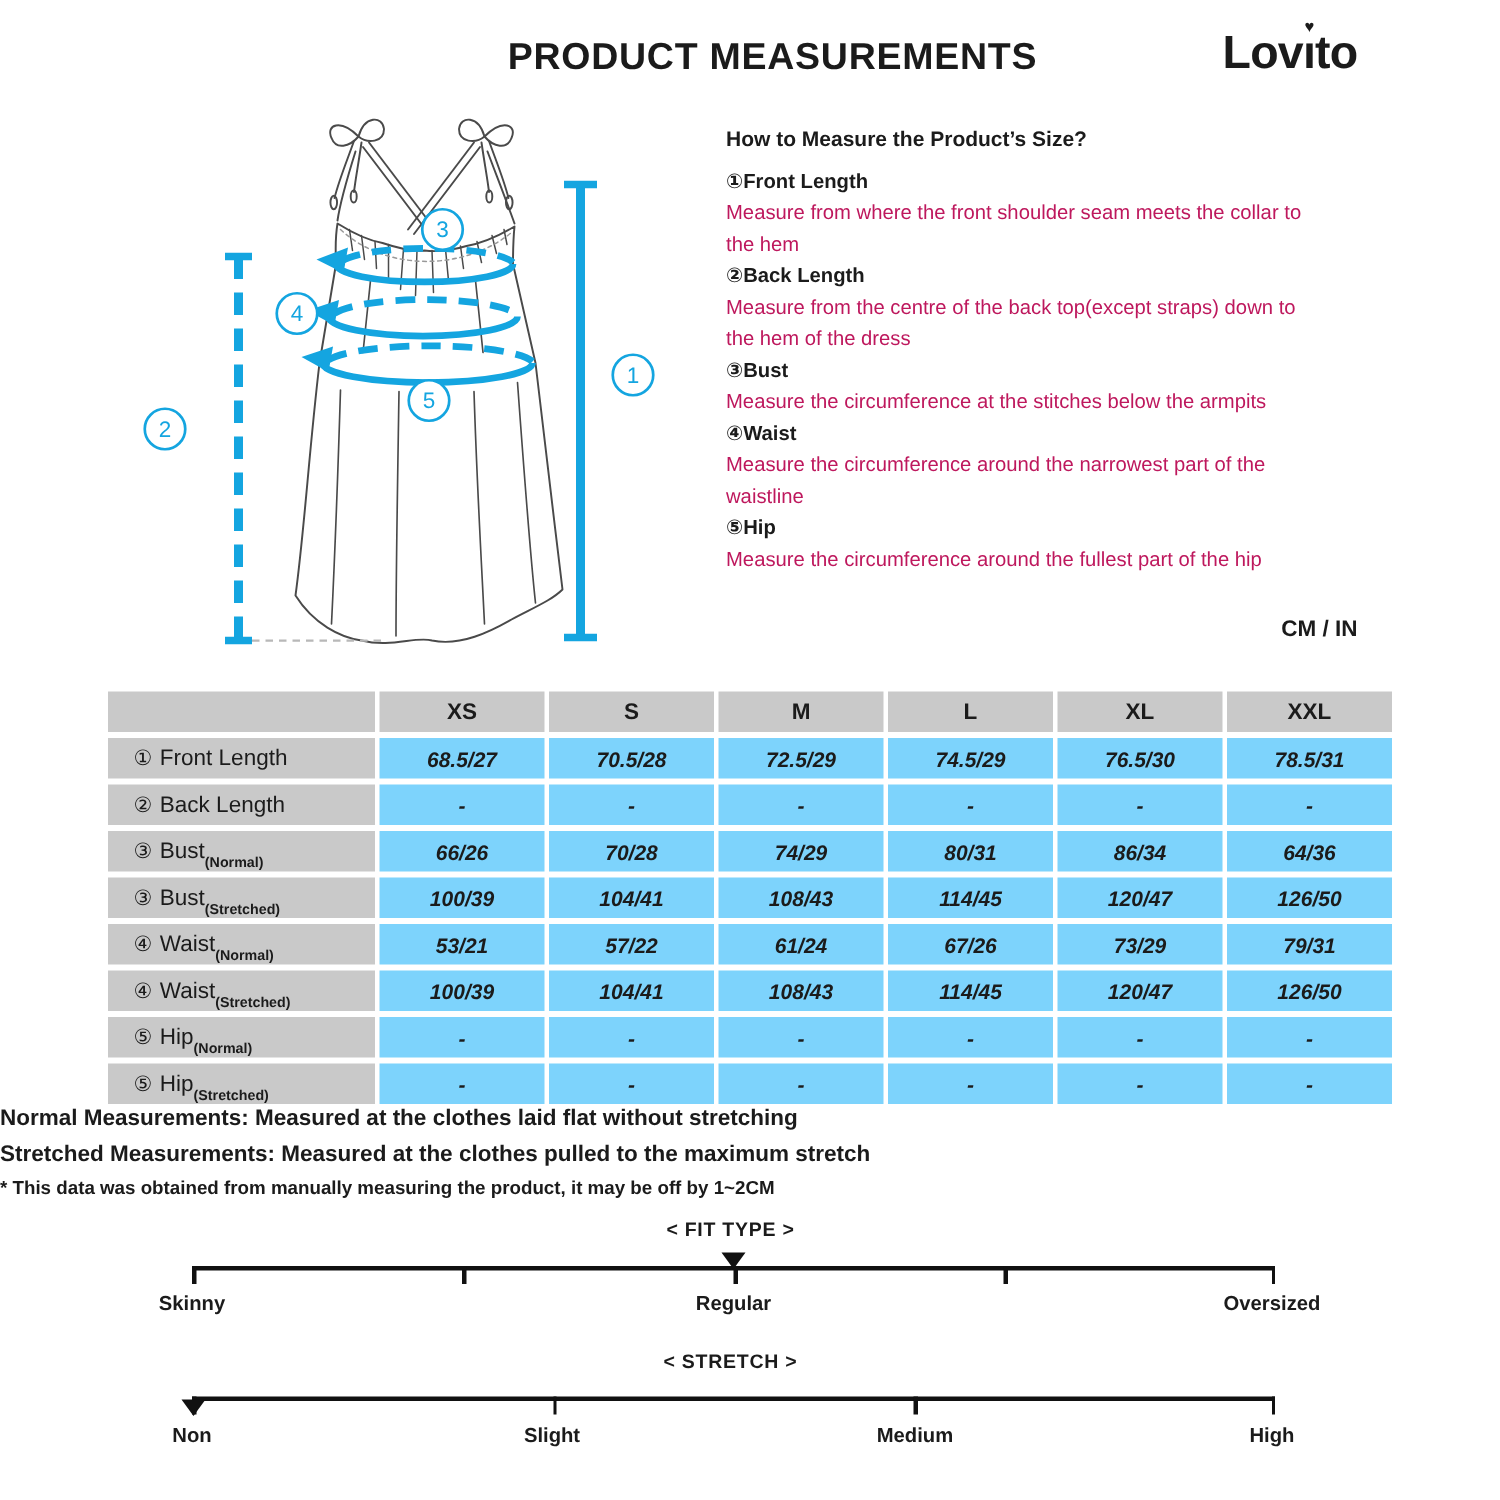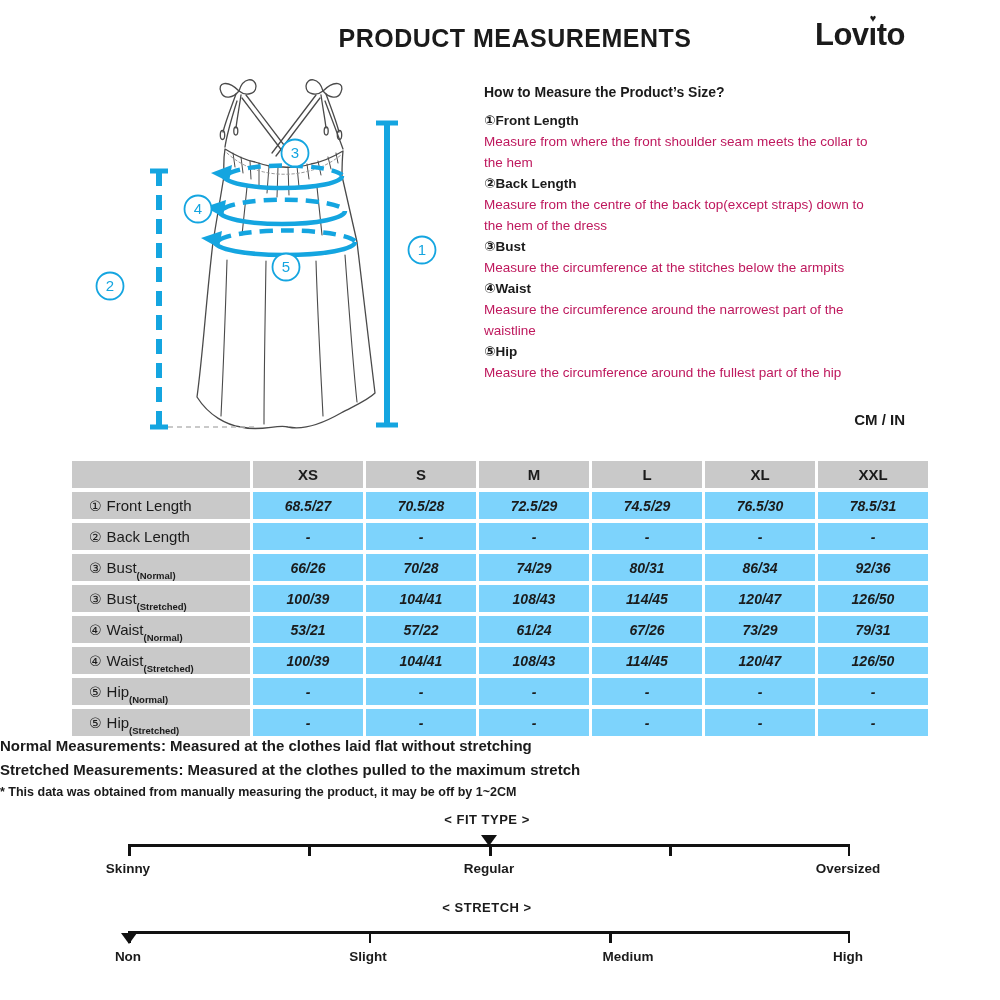--- a/index.html
+++ b/index.html
@@ -214,21 +214,21 @@
   <div class="rl">
       <span class="num">③</span>
       <span>Bust</span>
       <span class="sub">(Normal)</span>
     </div>
   <div class="td">66/26</div>
   <div class="td">70/28</div>
   <div class="td">74/29</div>
   <div class="td">80/31</div>
   <div class="td">86/34</div>
-  <div class="td">92/36</div>
+  <div class="td">64/36</div>
 
   <div class="rl">
       <span class="num">③</span>
       <span>Bust</span>
       <span class="sub">(Stretched)</span>
     </div>
   <div class="td">100/39</div>
   <div class="td">104/41</div>
   <div class="td">108/43</div>
   <div class="td">114/45</div>
@@ -306,14 +306,14 @@
 <div class="abs scale-title" style="top:900px">&lt; STRETCH &gt;</div>
 <div class="abs scale-line" style="top:931px">
   <div class="tick" style="left:0"></div>
   <div class="tick" style="left:240.5px"></div>
   <div class="tick" style="left:481px"></div>
   <div class="tick" style="left:719.5px"></div>
   <div class="marker" style="left:-7px;top:2px"></div>
 </div>
 <span class="slabel" style="left:128px;top:949px">Non</span>
 <span class="slabel" style="left:368px;top:949px">Slight</span>
-<span class="slabel" style="left:628px;top:949px">Medium</span>
+<span class="slabel" style="left:610px;top:949px">Medium</span>
 <span class="slabel" style="left:848px;top:949px">High</span>
 
 </body></html>

